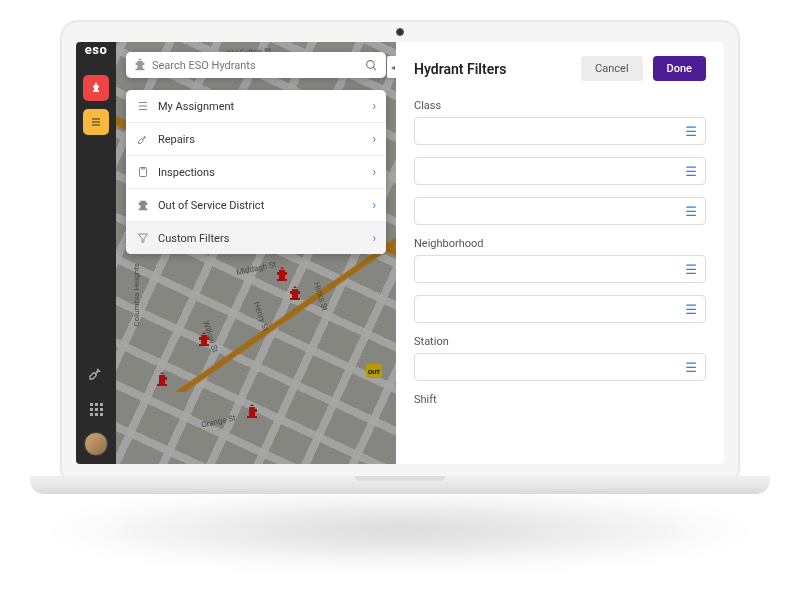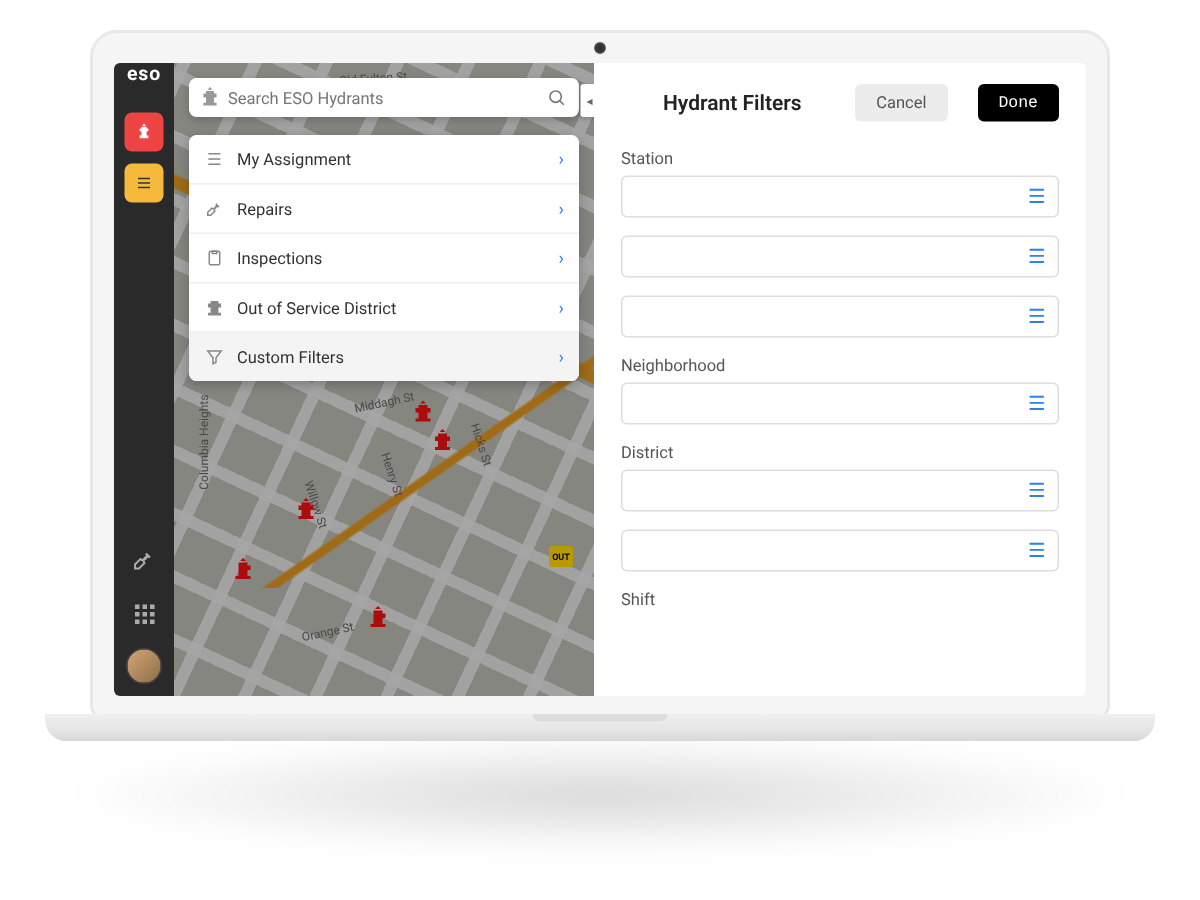--- a/index.html
+++ b/index.html
@@ -49,25 +49,25 @@
 
 .menu-card { position:absolute; top:48px; left:10px; right:10px; background:#fff; border-radius:5px; box-shadow:0 2px 8px rgba(0,0,0,0.25); z-index:5; overflow:hidden; }
 .menu-item { display:flex; align-items:center; padding:9px 10px; gap:8px; font-size:11px; color:#333; border-bottom:1px solid #eee; cursor:pointer; }
 .menu-item:last-child { border-bottom:none; background:#f4f4f4; }
 .menu-item .mi-icon { width:14px; color:#888; display:flex; justify-content:center; }
 .menu-item .chev { margin-left:auto; color:#2f80ed; font-size:12px; }
 
 
 .filters-panel { flex:1; background:#fff; display:flex; flex-direction:column; padding: 14px 18px 0 18px; overflow-y:auto; }
 .filters-header { display:flex; align-items:center; margin-bottom:18px; }
-.filters-title { font-size:14px; font-weight:600; color:#222;margin-left:28px; }
-.hdr-btns { margin-left:auto; display:flex; gap:20px; }
+.filters-title { font-size:14px; font-weight:600; color:#222; }
+.hdr-btns { margin-left:auto; display:flex; gap:10px; }
 .btn { padding:6px 14px; border-radius:4px; font-size:11px; cursor:pointer; border:none; }
 .btn-cancel { background:#ececec; color:#555; }
-.btn-done { background:#000000; color:#fff; font-weight:500;font-family:Liberation Mono, monospace; }
+.btn-done { background:#4c1d95; color:#fff; font-weight:500; }
 
 .field { margin-bottom:12px; }
 .field-label { font-size:11px; color:#555; margin-bottom:5px; display:block; }
 .field-input { position:relative; border:1px solid #ddd; border-radius:4px; height:28px; background:#fff; display:flex; align-items:center; padding:0 8px; cursor:pointer; }
 .field-input .list-icon { margin-left:auto; color:#2f80ed; font-size:13px; line-height:1; }
 </style>
 </head>
 <body>
 
 <div class="shadow-wrap"></div>
@@ -213,48 +213,48 @@
     <div class="filters-panel">
       <div class="filters-header">
         <div class="filters-title">Hydrant Filters</div>
         <div class="hdr-btns">
           <button class="btn btn-cancel">Cancel</button>
           <button class="btn btn-done">Done</button>
         </div>
       </div>
 
       <div class="field">
+        <label class="field-label">Class</label>
+        <div class="field-input">
+            <span class="list-icon">☰</span>
+          </div>
+      </div>
+      <div class="field">
+        <div class="field-input">
+            <span class="list-icon">☰</span>
+          </div>
+      </div>
+      <div class="field">
+        <div class="field-input">
+            <span class="list-icon">☰</span>
+          </div>
+      </div>
+      <div class="field">
+        <label class="field-label">Neighborhood</label>
+        <div class="field-input">
+            <span class="list-icon">☰</span>
+          </div>
+      </div>
+      <div class="field">
+        <div class="field-input">
+            <span class="list-icon">☰</span>
+          </div>
+      </div>
+      <div class="field">
         <label class="field-label">Station</label>
-        <div class="field-input">
-            <span class="list-icon">☰</span>
-          </div>
-      </div>
-      <div class="field">
-        <div class="field-input">
-            <span class="list-icon">☰</span>
-          </div>
-      </div>
-      <div class="field">
-        <div class="field-input">
-            <span class="list-icon">☰</span>
-          </div>
-      </div>
-      <div class="field">
-        <label class="field-label">Neighborhood</label>
-        <div class="field-input">
-            <span class="list-icon">☰</span>
-          </div>
-      </div>
-      <div class="field">
-        <label class="field-label">District</label>
-        <div class="field-input">
-            <span class="list-icon">☰</span>
-          </div>
-      </div>
-      <div class="field">
         <div class="field-input">
             <span class="list-icon">☰</span>
           </div>
       </div>
       <div class="field">
         <label class="field-label">Shift</label>
 
       </div>
     </div>
 

